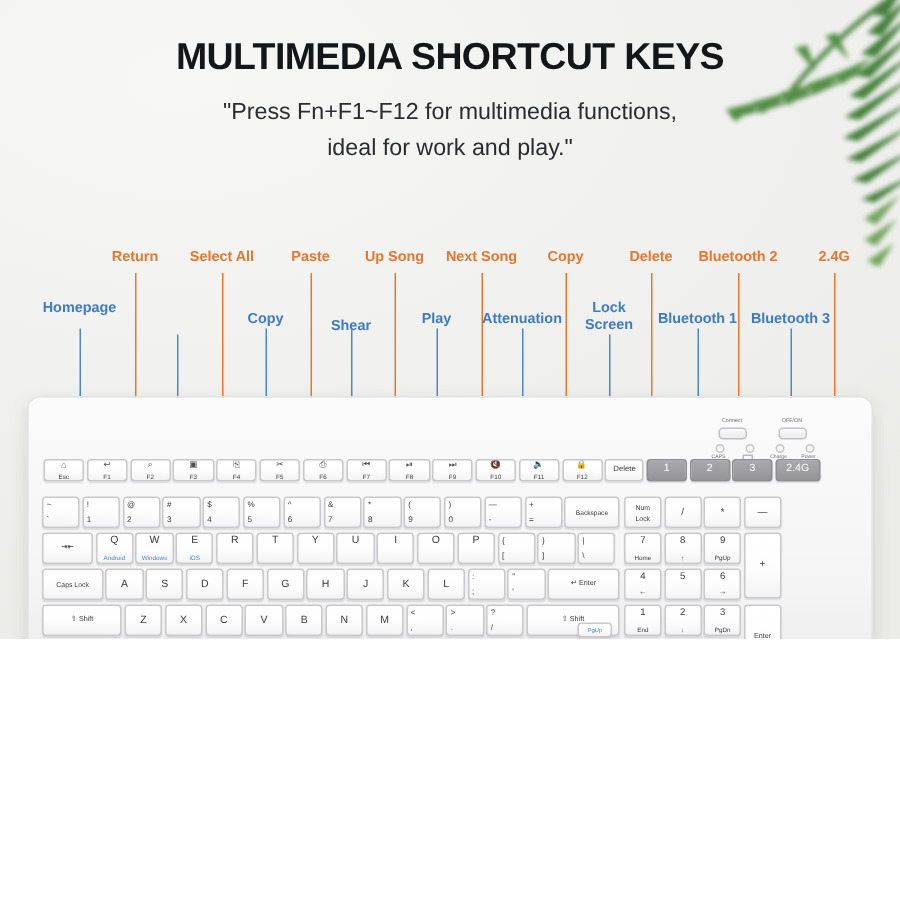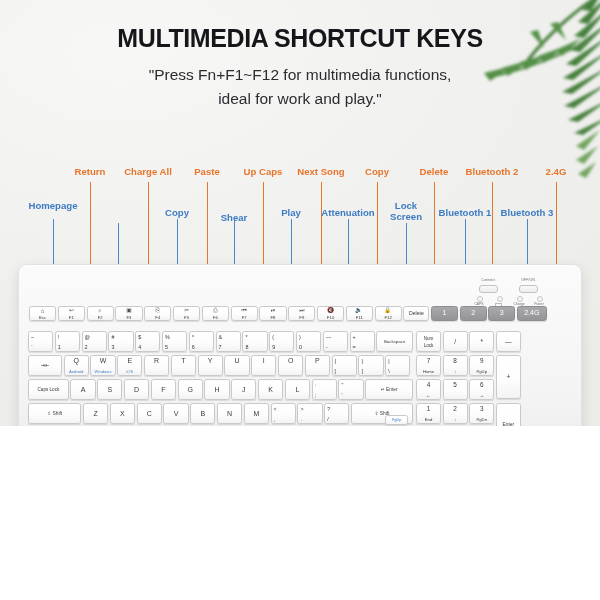--- a/index.html
+++ b/index.html
@@ -160,25 +160,25 @@
 
   <div class="headline">MULTIMEDIA SHORTCUT KEYS</div>
   <div class="subline">
     <span>"Press Fn+F1~F12 for multimedia functions,</span>
     <span>ideal for work and play."</span>
   </div>
 
   <div class="callouts" id="callouts">
       <div class="cl orange" style="left:54px;top:6px;width:72px;">Return</div>
       <div class="leader orange" style="left:90px;top:22px;height:127px;"></div>
-      <div class="cl orange" style="left:112px;top:6px;width:72px;">Charge All</div>
+      <div class="cl orange" style="left:112px;top:6px;width:72px;">Select All</div>
       <div class="leader orange" style="left:148px;top:22px;height:127px;"></div>
       <div class="cl orange" style="left:171px;top:6px;width:72px;">Paste</div>
       <div class="leader orange" style="left:207px;top:22px;height:127px;"></div>
-      <div class="cl orange" style="left:227px;top:6px;width:72px;">Up Caps</div>
+      <div class="cl orange" style="left:227px;top:6px;width:72px;">Up Song</div>
       <div class="leader orange" style="left:263px;top:22px;height:127px;"></div>
       <div class="cl orange" style="left:285px;top:6px;width:72px;">Next Song</div>
       <div class="leader orange" style="left:321px;top:22px;height:127px;"></div>
       <div class="cl orange" style="left:341px;top:6px;width:72px;">Copy</div>
       <div class="leader orange" style="left:377px;top:22px;height:127px;"></div>
       <div class="cl orange" style="left:398px;top:6px;width:72px;">Delete</div>
       <div class="leader orange" style="left:434px;top:22px;height:127px;"></div>
       <div class="cl orange" style="left:456px;top:6px;width:72px;">Bluetooth 2</div>
       <div class="leader orange" style="left:492px;top:22px;height:127px;"></div>
       <div class="cl orange" style="left:520px;top:6px;width:72px;">2.4G</div>

